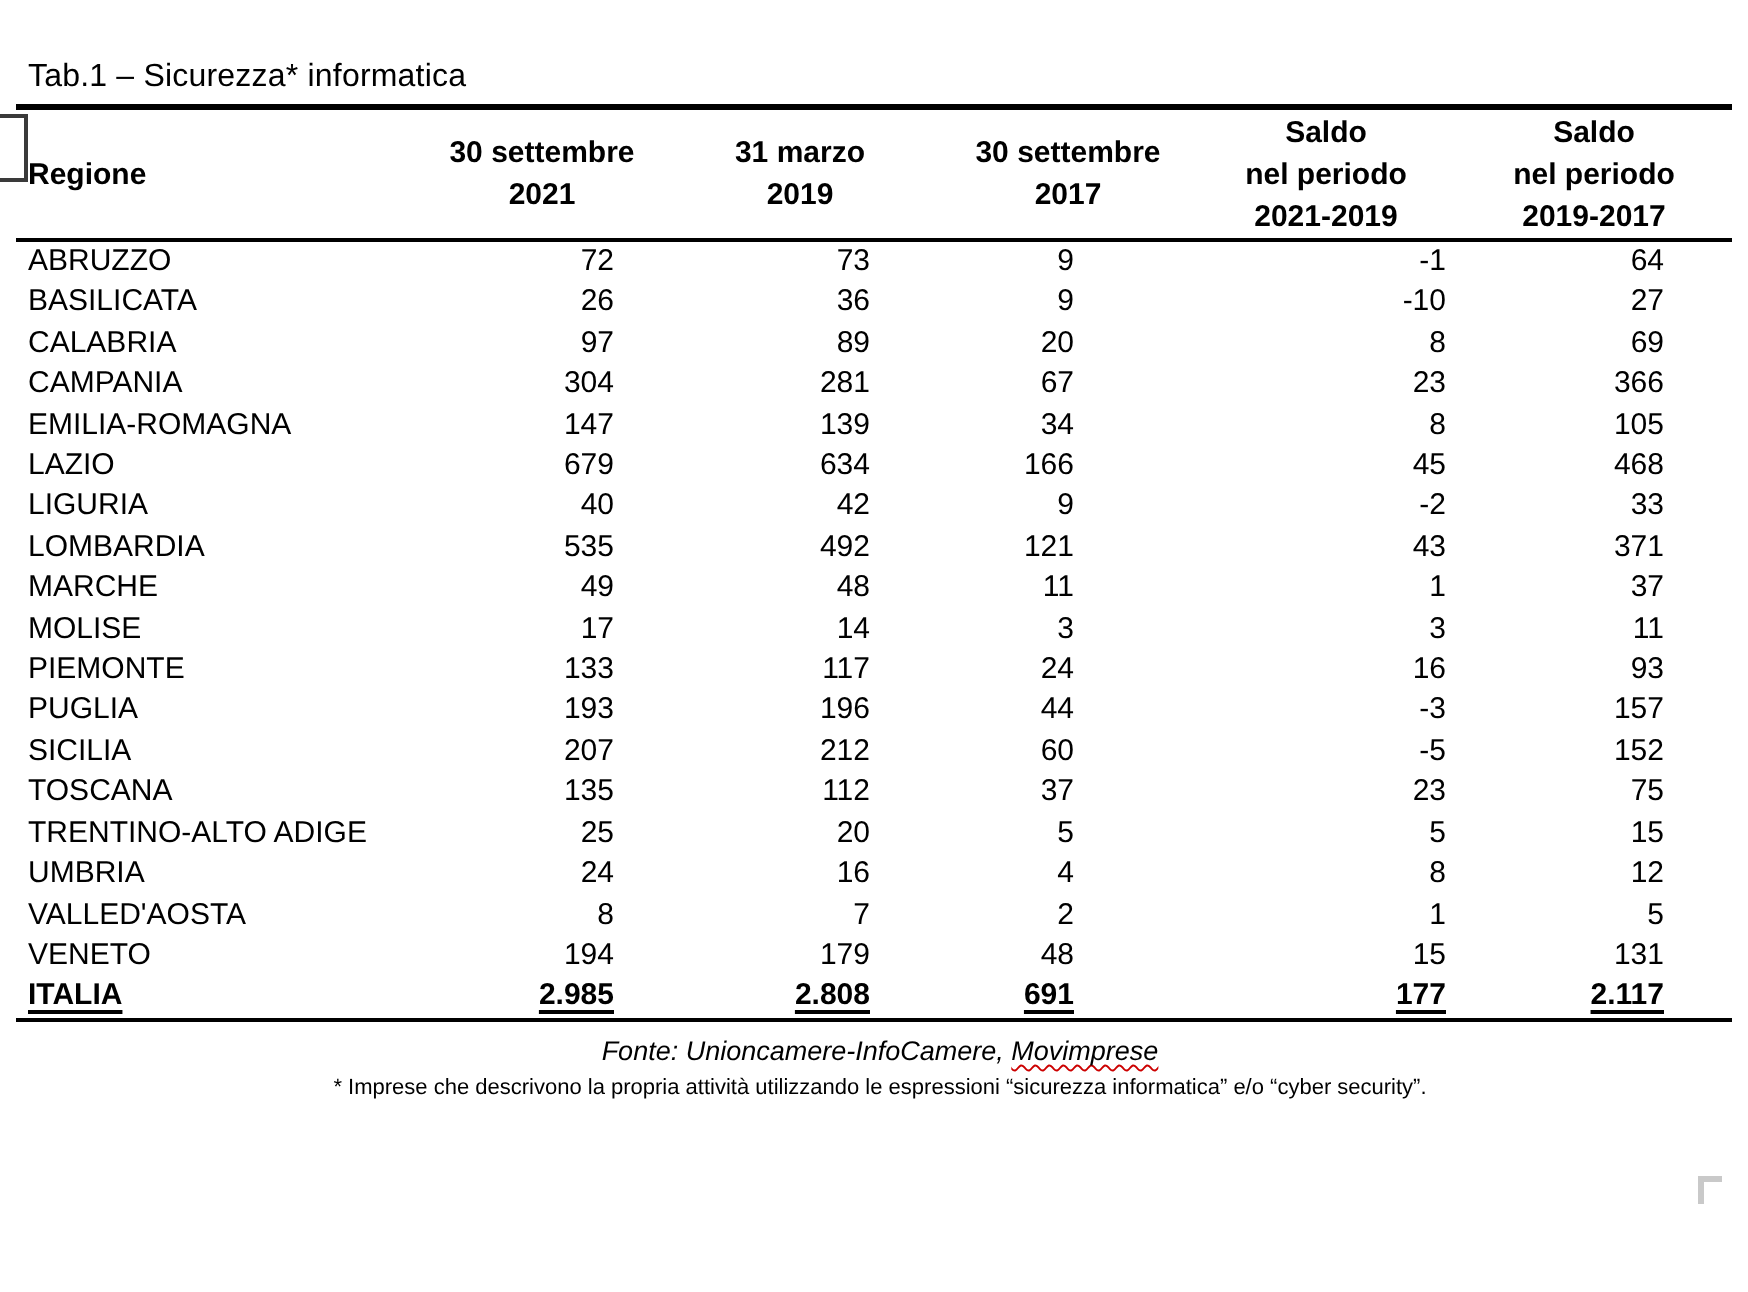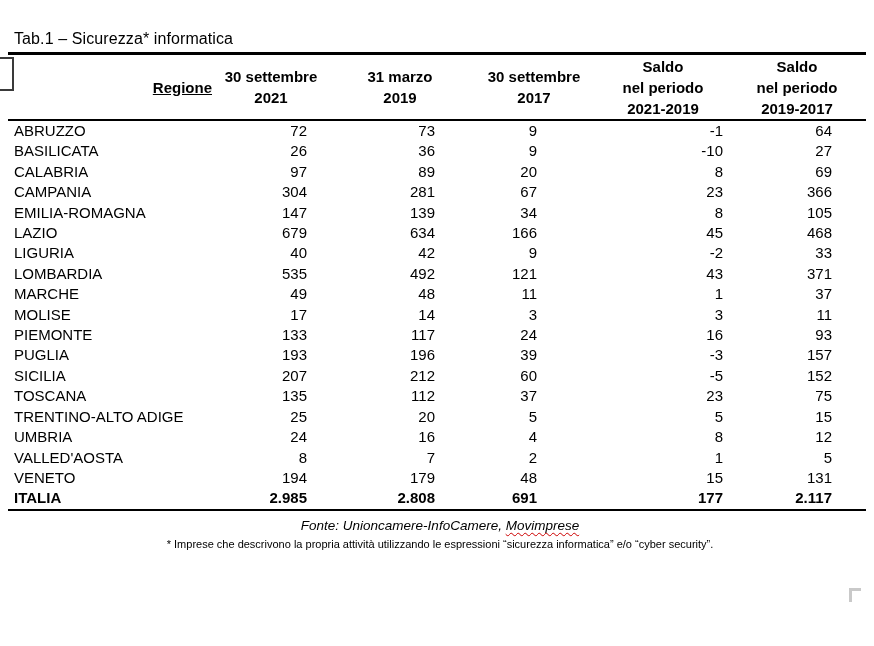--- a/index.html
+++ b/index.html
@@ -52,41 +52,42 @@
     font-size: 15px;
     font-weight: bold;
     border-bottom: 2.5px solid #000;
     height: 64px;
     vertical-align: middle;
     text-align: center;
     white-space: pre-line;
     line-height: 21px;
     padding: 0;
   }
-  th.region-h { text-align: right; padding-left: 6px; text-decoration: underline; }
+  th.region-h { text-align: left; padding-left: 6px; }
 
   td {
     font-size: 15px;
     line-height: 20.4px;
     padding: 0;
     white-space: nowrap;
     overflow: hidden;
   }
   td.region { text-align: left; padding-left: 6px; }
   td.num { text-align: right; }
   td.num.n1 { padding-right: 23px; }
   td.num.n2 { padding-right: 35px; }
   td.num.n3 { padding-right: 61px; }
   td.num.n4 { padding-right: 5px;  }
   td.num.n5 { padding-right: 34px; }
 
   tr.total td {
     font-weight: bold;
   }
   tr.total td span.u {
+    text-decoration: underline;
     text-decoration-thickness: 2px;
     text-underline-offset: 3px;
   }
 
   .footer { margin-left: 6px; margin-top: 5px; text-align: center; }
   .source {
     font-size: 13.5px;
     font-style: italic;
     line-height: 19px;
   }
@@ -231,21 +232,21 @@
       <td class="num n1"><span class="u">133</span></td>
       <td class="num n2"><span class="u">117</span></td>
       <td class="num n3"><span class="u">24</span></td>
       <td class="num n4"><span class="u">16</span></td>
       <td class="num n5"><span class="u">93</span></td>
     </tr>
         <tr>
       <td class="region"><span class="u">PUGLIA</span></td>
       <td class="num n1"><span class="u">193</span></td>
       <td class="num n2"><span class="u">196</span></td>
-      <td class="num n3"><span class="u">39</span></td>
+      <td class="num n3"><span class="u">44</span></td>
       <td class="num n4"><span class="u">-3</span></td>
       <td class="num n5"><span class="u">157</span></td>
     </tr>
         <tr>
       <td class="region"><span class="u">SICILIA</span></td>
       <td class="num n1"><span class="u">207</span></td>
       <td class="num n2"><span class="u">212</span></td>
       <td class="num n3"><span class="u">60</span></td>
       <td class="num n4"><span class="u">-5</span></td>
       <td class="num n5"><span class="u">152</span></td>

